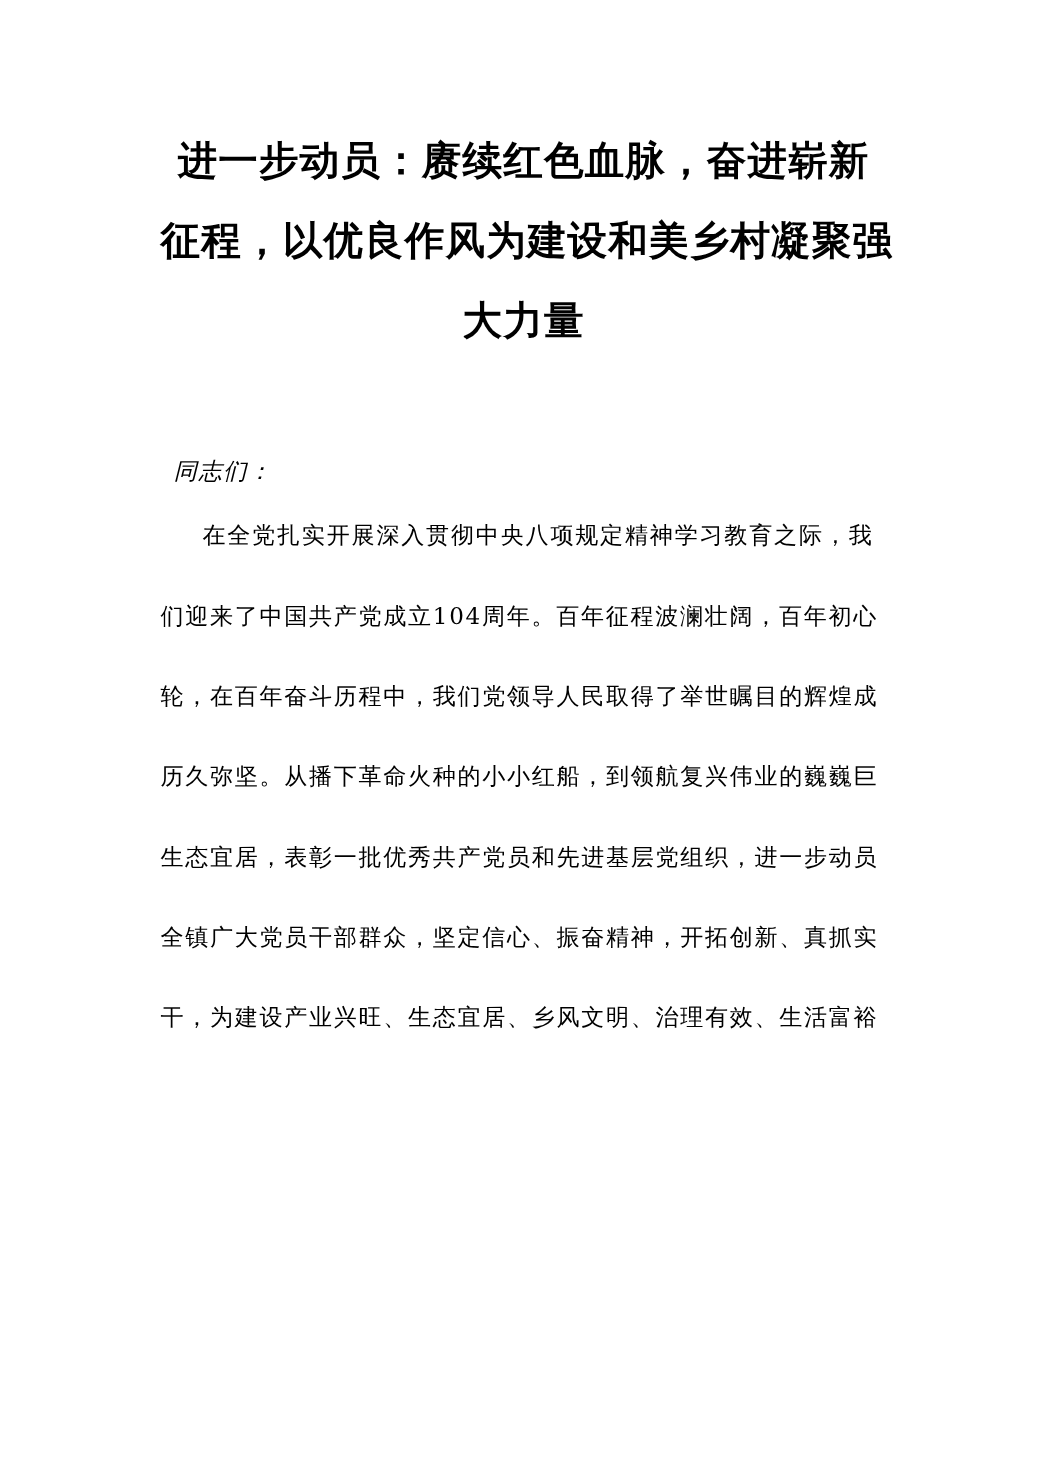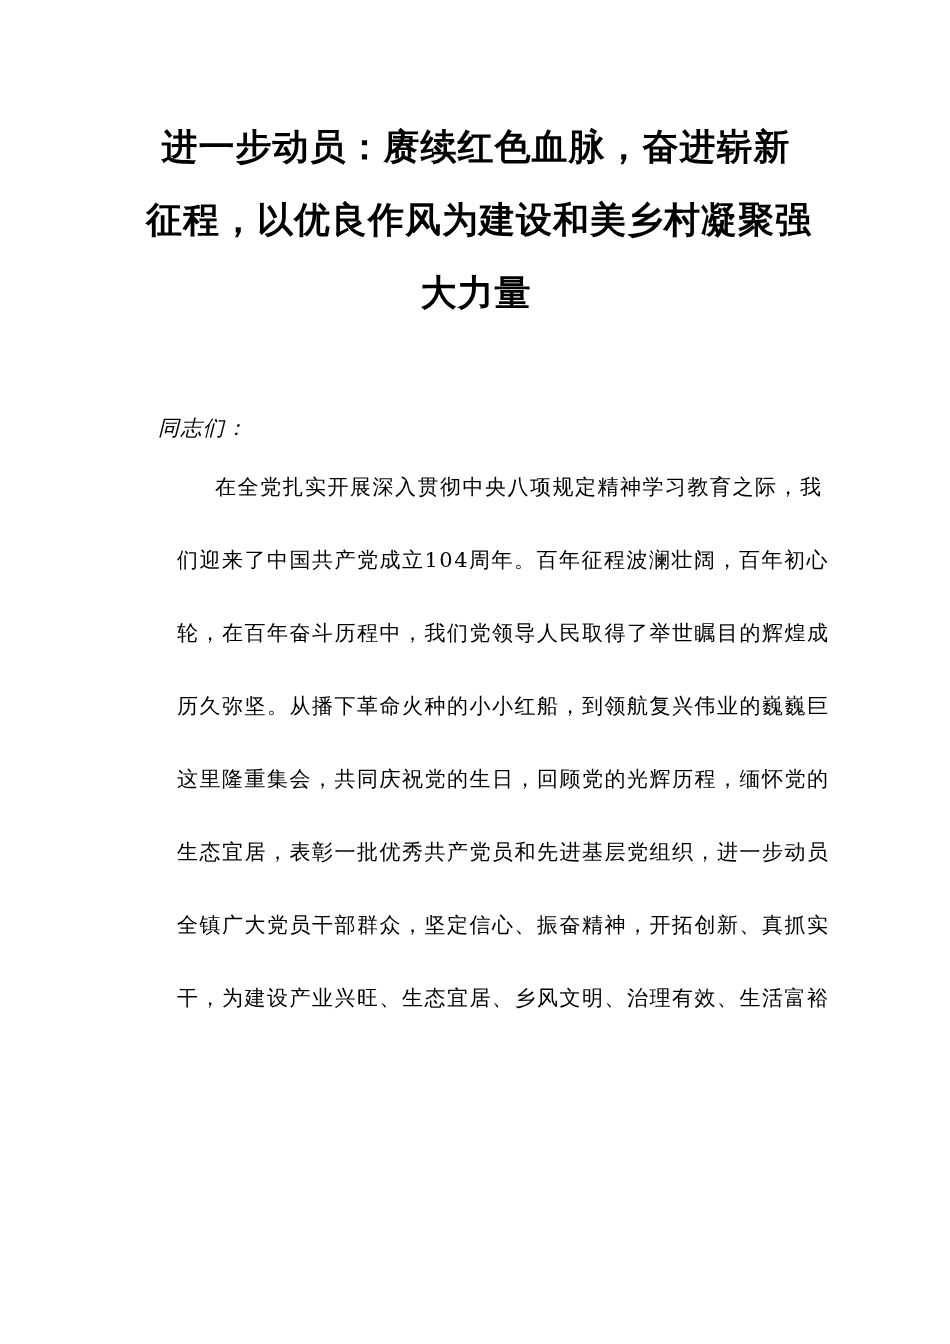--- a/index.html
+++ b/index.html
@@ -55,21 +55,20 @@
     }
     .paragraph {
       top: 451px;
       margin: 0;
     }
     .paragraph .pline {
       display: block;
       white-space: nowrap;
       text-align: justify;
       text-align-last: justify;
-      margin-left: 31px;
     }
     .paragraph .pline.first {
       padding-left: 38px;
     }
   </style>
 </head>
 <body>
 
 <div class="page">
 
@@ -79,19 +78,18 @@
     <span class="tline">大力量</span>
   </h1>
 
   <p class="body-text salutation">同志们：</p>
 
   <div class="body-text paragraph">
     <span class="pline first">在全党扎实开展深入贯彻中央八项规定精神学习教育之际，我</span>
     <span class="pline">们迎来了中国共产党成立104周年。百年征程波澜壮阔，百年初心</span>
     <span class="pline">轮，在百年奋斗历程中，我们党领导人民取得了举世瞩目的辉煌成</span>
     <span class="pline">历久弥坚。从播下革命火种的小小红船，到领航复兴伟业的巍巍巨</span>
-    <span class="pline">这里隆重集会，共同庆祝党的生日，回顾党的光辉历程，缅怀党的</span>
     <span class="pline">生态宜居，表彰一批优秀共产党员和先进基层党组织，进一步动员</span>
     <span class="pline">全镇广大党员干部群众，坚定信心、振奋精神，开拓创新、真抓实</span>
     <span class="pline">干，为建设产业兴旺、生态宜居、乡风文明、治理有效、生活富裕</span>
   </div>
 
 </div>
 
 </body></html>

